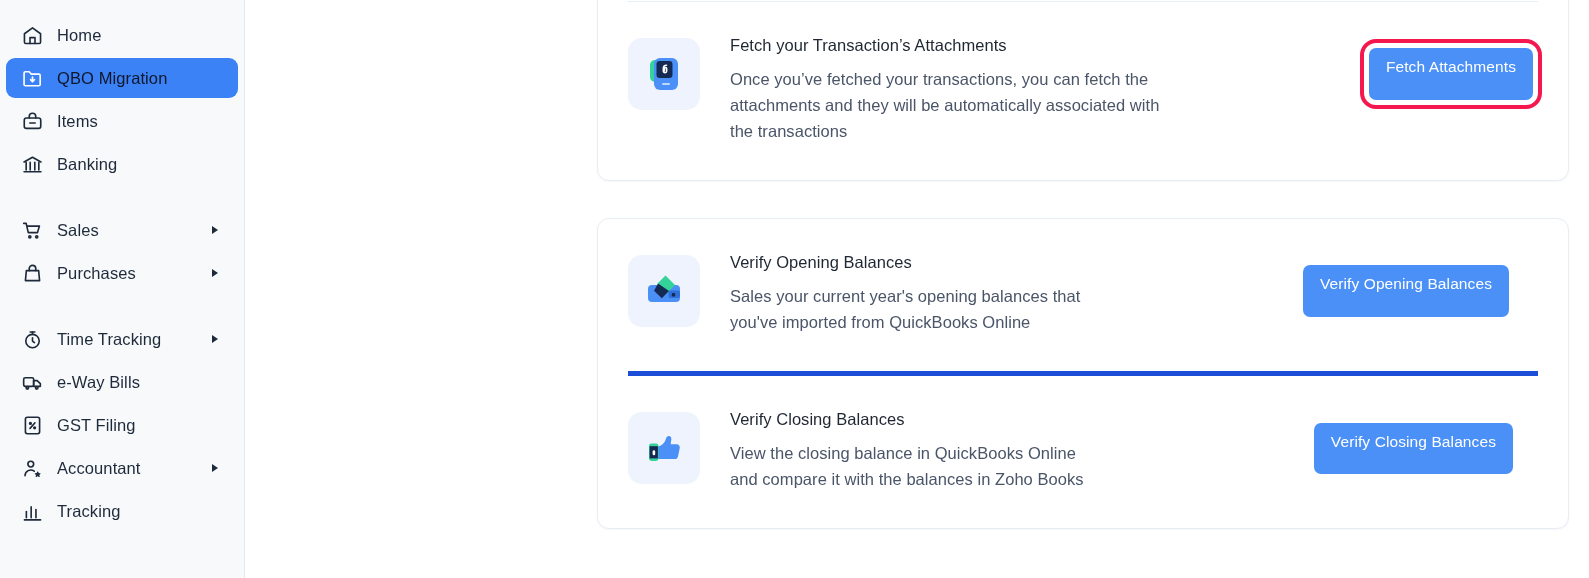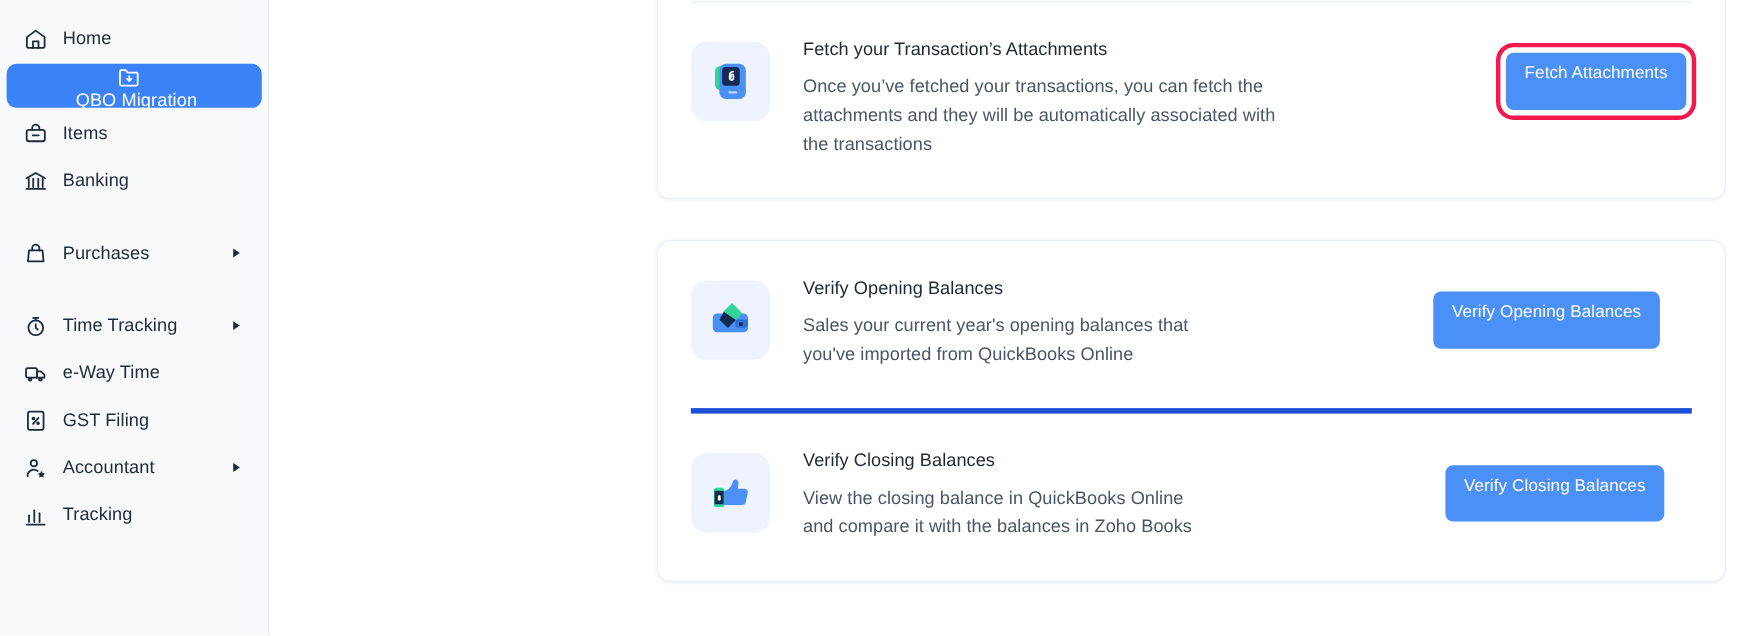--- a/index.html
+++ b/index.html
@@ -38,22 +38,21 @@
   .nav-item .ico {
     width: 24px; height: 24px;
     flex: 0 0 24px;
     display: flex; align-items: center; justify-content: center;
     margin-right: 13px;
   }
   .nav-item .ico svg { display: block; }
   .nav-item .lbl { white-space: nowrap; }
   .nav-item.active {
     background: #3b82f6;
-    color: #ffffff;
-    flex-direction: column;
+    color: #0f172a;
   }
   .nav-item .caret {
     position: absolute; right: 20px; top: 50%;
     transform: translateY(-50%);
     width: 0; height: 0;
     border-left: 6px solid #1e2a3a;
     border-top: 4.5px solid transparent;
     border-bottom: 4.5px solid transparent;
   }
 
@@ -194,20 +193,31 @@
           </svg>
         </span>
         <span class="lbl">Banking</span>
       </div>
     </div>
 
     <div class="nav-gap"></div>
 
     <div class="nav-group">
 
+      <div class="nav-item">
+        <span class="ico">
+          <svg width="23" height="23" viewBox="0 0 24 24" fill="none" stroke="#1e2a3a" stroke-width="1.7" stroke-linecap="round" stroke-linejoin="round">
+            <path d="M2.8 4.6h2.6l2.2 9.6h9.6l2-6.8H6.6"></path>
+            <circle cx="9.2" cy="18.6" r="1.1"></circle>
+            <circle cx="16.4" cy="18.6" r="1.1"></circle>
+          </svg>
+        </span>
+        <span class="lbl">Sales</span>
+        <span class="caret"></span>
+      </div>
 
       <div class="nav-item">
         <span class="ico">
           <svg width="23" height="23" viewBox="0 0 24 24" fill="none" stroke="#1e2a3a" stroke-width="1.7" stroke-linecap="round" stroke-linejoin="round">
             <path d="M8.6 9V6.9a3.4 3.4 0 0 1 6.8 0V9"></path>
             <path d="M5.6 9h12.8l1 10.4H4.6z"></path>
           </svg>
         </span>
         <span class="lbl">Purchases</span>
         <span class="caret"></span>
@@ -233,21 +243,21 @@
 
       <div class="nav-item">
         <span class="ico">
           <svg width="23" height="23" viewBox="0 0 24 24" fill="none" stroke="#1e2a3a" stroke-width="1.7" stroke-linecap="round" stroke-linejoin="round">
             <rect x="2.8" y="7" width="10.4" height="9" rx="1.6"></rect>
             <path d="M13.2 10h3.6l3.4 3.2V16h-7z"></path>
             <circle cx="6.6" cy="17.6" r="1.3"></circle>
             <circle cx="16.4" cy="17.6" r="1.3"></circle>
           </svg>
         </span>
-        <span class="lbl">e-Way Time</span>
+        <span class="lbl">e-Way Bills</span>
       </div>
 
       <div class="nav-item">
         <span class="ico">
           <svg width="23" height="23" viewBox="0 0 24 24" fill="none" stroke="#1e2a3a" stroke-width="1.7" stroke-linecap="round" stroke-linejoin="round">
             <rect x="4.6" y="3.4" width="14.8" height="17.2" rx="2"></rect>
             <path d="M9.4 15 14.6 9.2"></path>
             <circle cx="9.8" cy="9.8" r="0.85"></circle>
             <circle cx="14.2" cy="14.4" r="0.85"></circle>
           </svg>

